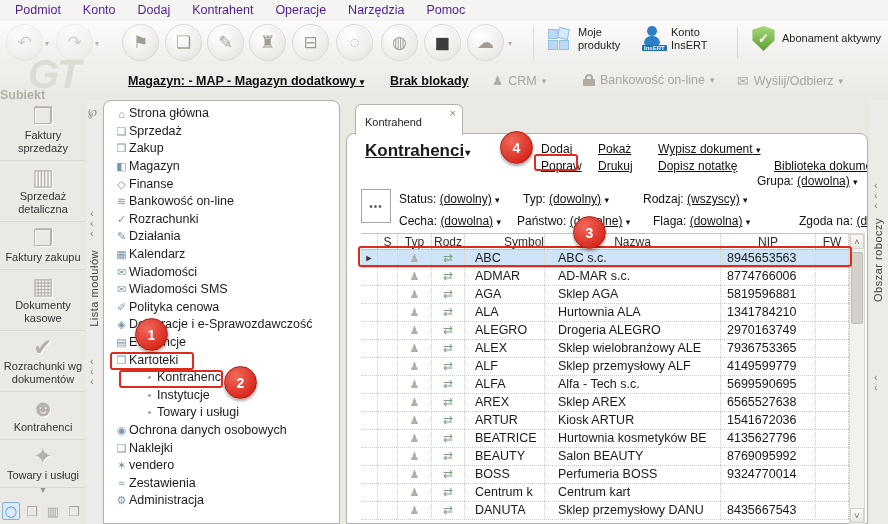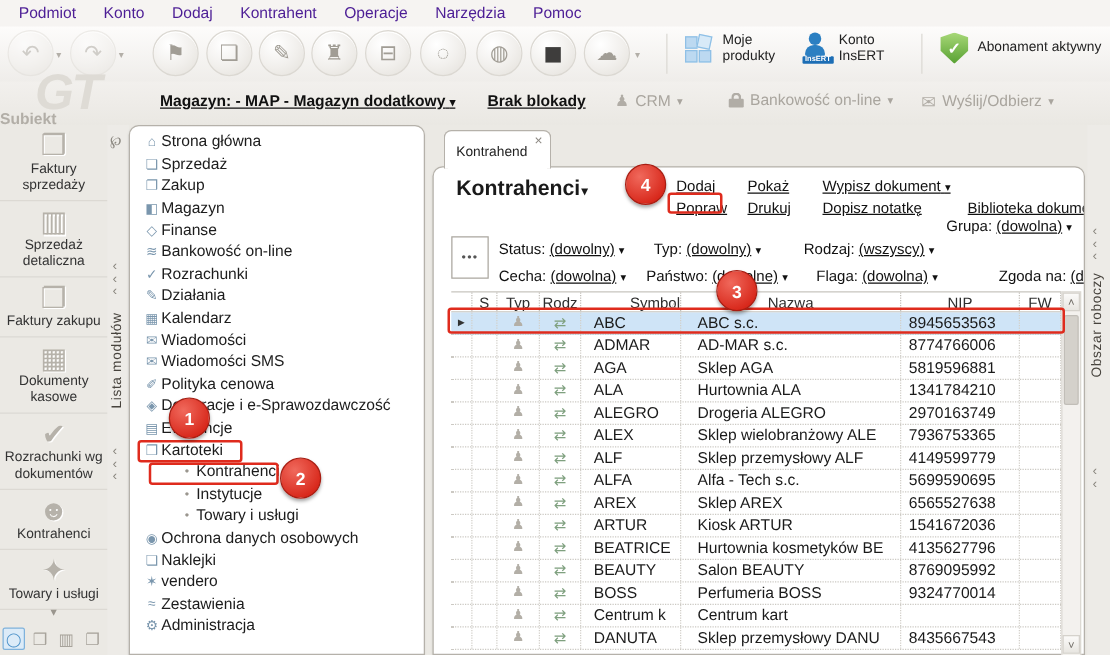--- a/index.html
+++ b/index.html
@@ -70,26 +70,26 @@
   .treepanel { left:103px; top:100px; width:237px; height:424px; padding-top:4px; overflow:hidden; }
   .mainpanel { left:346px; top:133px; width:522px; height:391px; }
 
   
   .tree-item { height:17.6px; display:flex; align-items:center; cursor:pointer; }
   .tree-item .ticon { width:15px; margin-left:10px; font-size:11px; color:#7a96ad; text-align:center; flex:none; }
   .tree-item .tlabel { font-size:12.5px; color:#1c1c1c; white-space:nowrap; }
   .tree-item.indent .ticon { margin-left:38px; color:#9a968e; font-size:10px; }
 
   
-  .tab { position:absolute; left:355px; top:104px; width:86px; height:31px; background:#fff; border:1px solid #b5b1aa; border-bottom:none; border-radius:6px 6px 0 0; z-index:3; }
+  .tab { position:absolute; left:355px; top:104px; width:108px; height:31px; background:#fff; border:1px solid #b5b1aa; border-bottom:none; border-radius:6px 6px 0 0; z-index:3; }
   .tab .tabtext { position:absolute; left:9px; top:11px; font-size:11px; color:#222; }
   .tab .tabclose { position:absolute; right:6px; top:2px; font-size:11px; color:#8b8781; cursor:pointer; }
 
   
-  .ptitle { position:absolute; left:18px; top:7px; font-size:17px; font-weight:bold; color:#1a1a1a; cursor:pointer; }
+  .ptitle { position:absolute; left:18px; top:7px; font-size:17px; font-weight:bold; color:#1a1a1a; text-decoration:underline; cursor:pointer; }
   .ptitle .tarr { font-size:10px; text-decoration:none; display:inline-block; margin-left:1px; }
   .alink { position:absolute; font-size:12px; color:#111; text-decoration:underline; white-space:nowrap; cursor:pointer; }
   .alink .aarr { font-size:9px; }
   .dots-btn { position:absolute; left:14px; top:55px; width:30px; height:34px; border:1px solid #aaa69f; background:#fff; display:flex; align-items:center; justify-content:center; font-size:10px; color:#555; letter-spacing:1px; cursor:pointer; }
   .filter { position:absolute; font-size:12px; color:#111; white-space:nowrap; }
   .filter .fvalue { text-decoration:underline; cursor:pointer; }
   .filter .farr { font-size:9px; }
 
   
   .grid8 { display:grid; grid-template-columns:17px 20px 34px 33px 80px 176px 95px 33px; }

